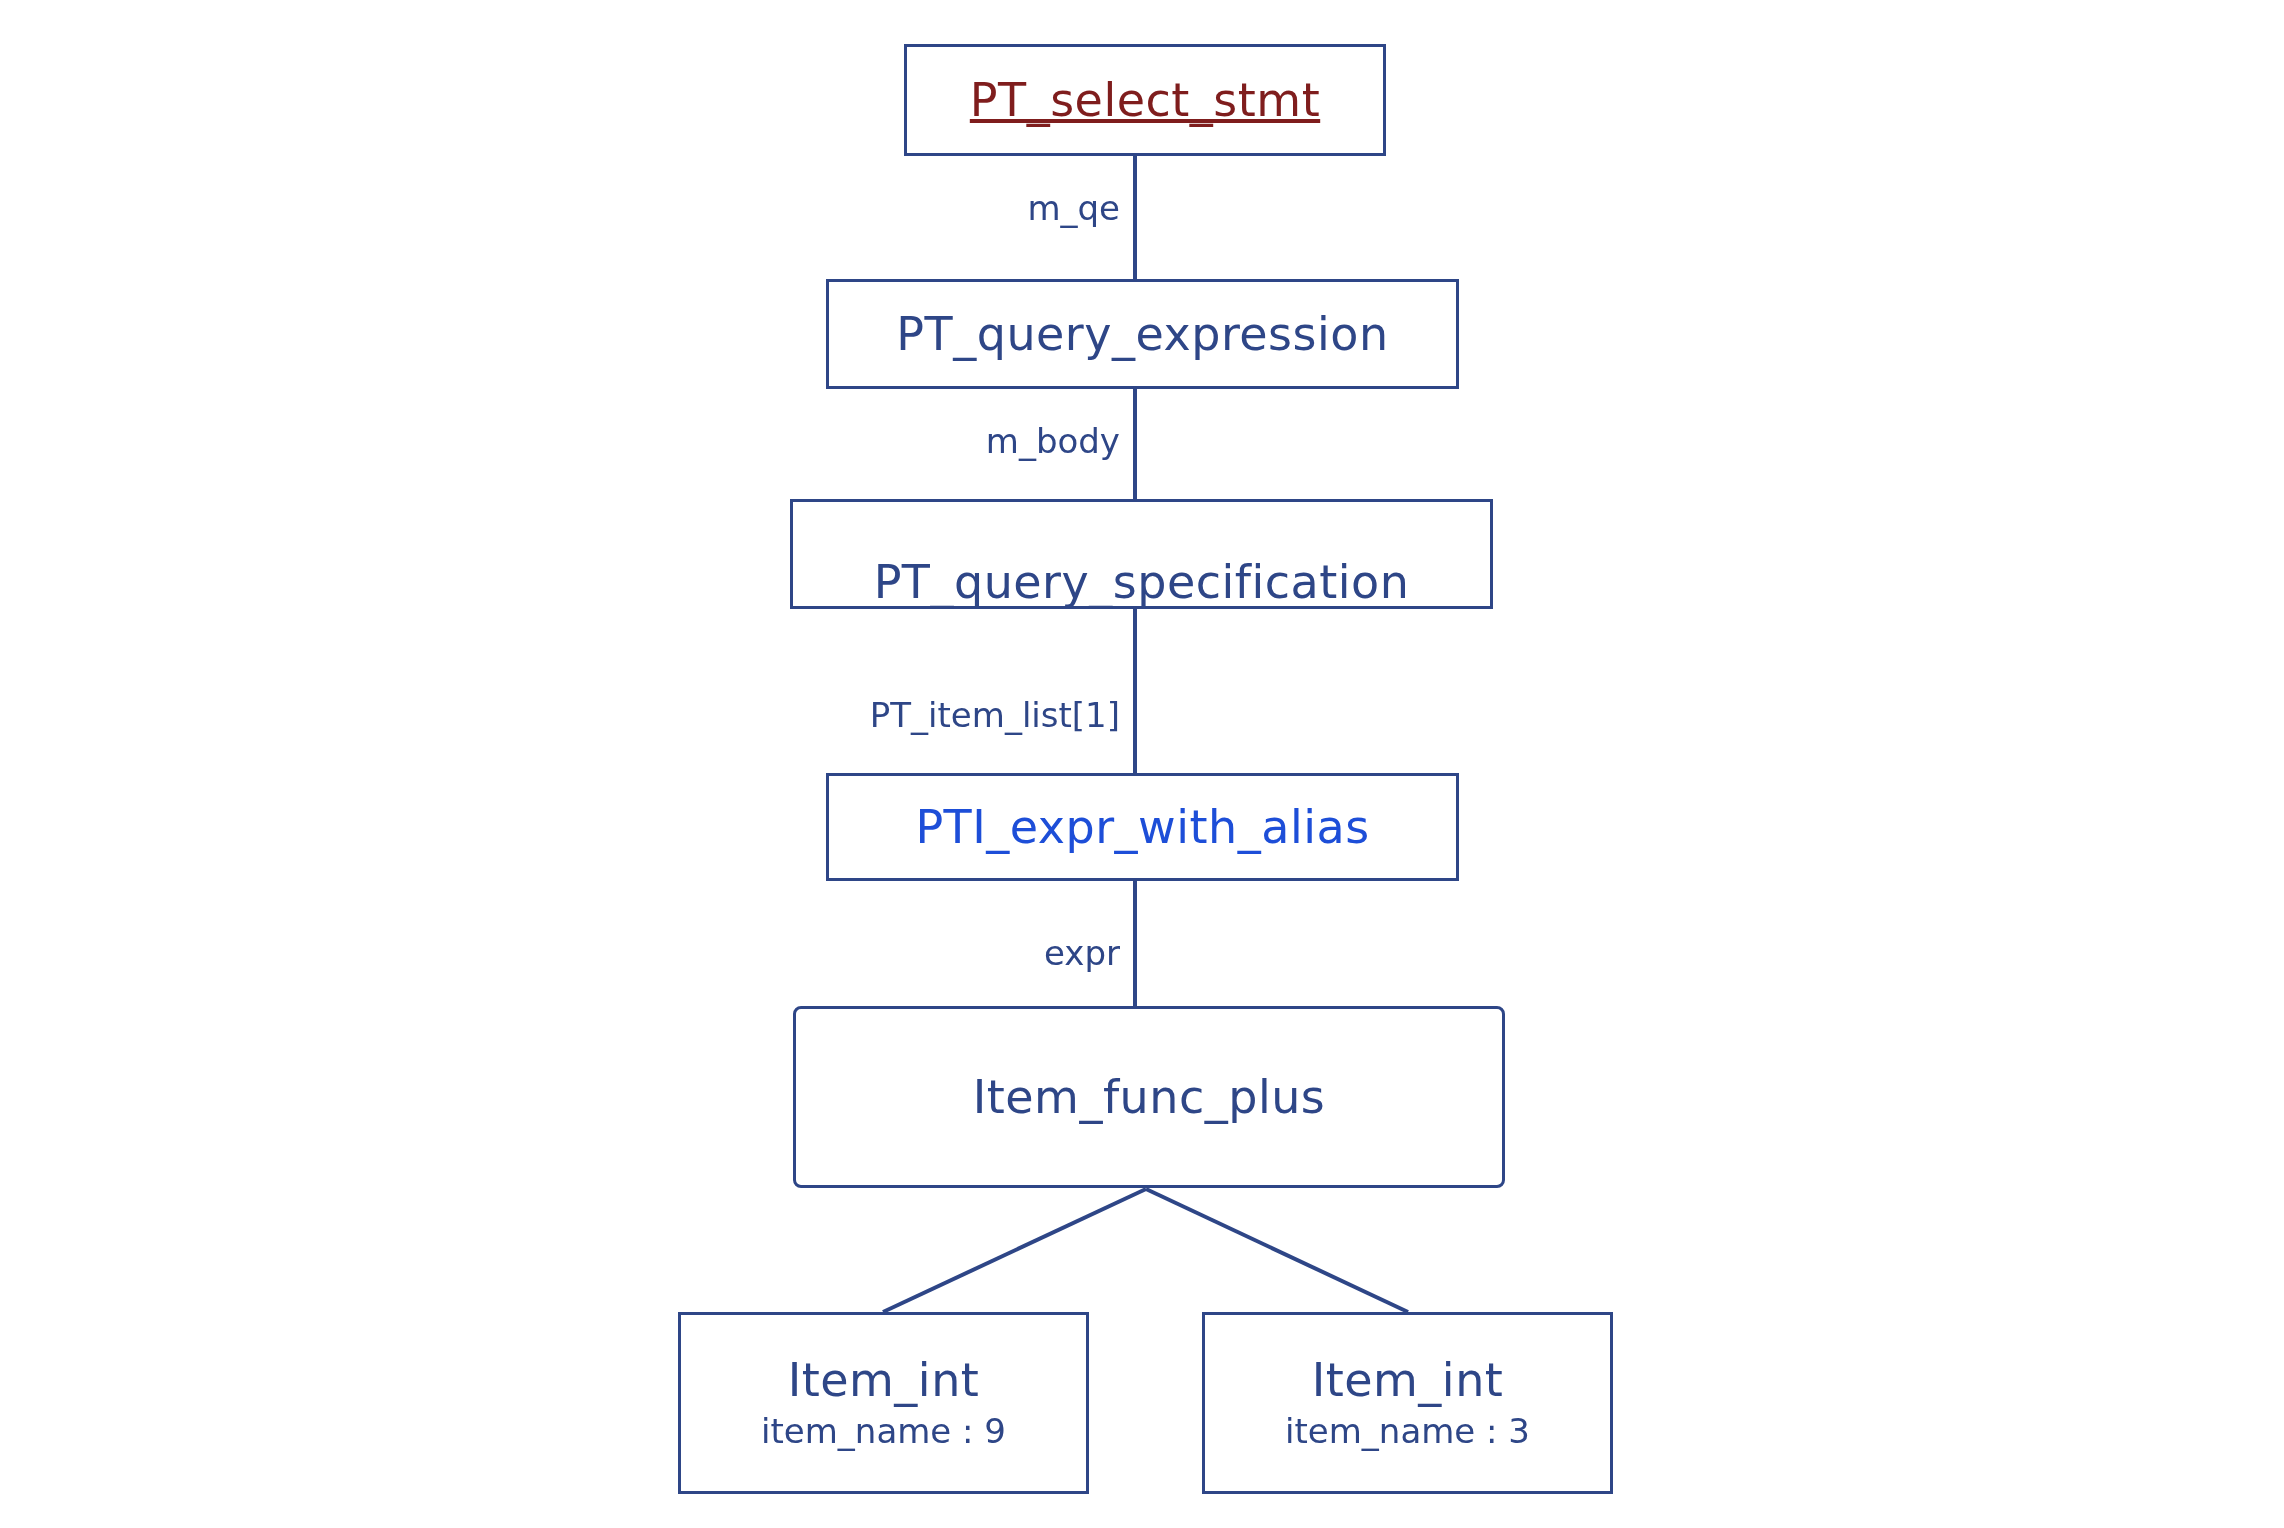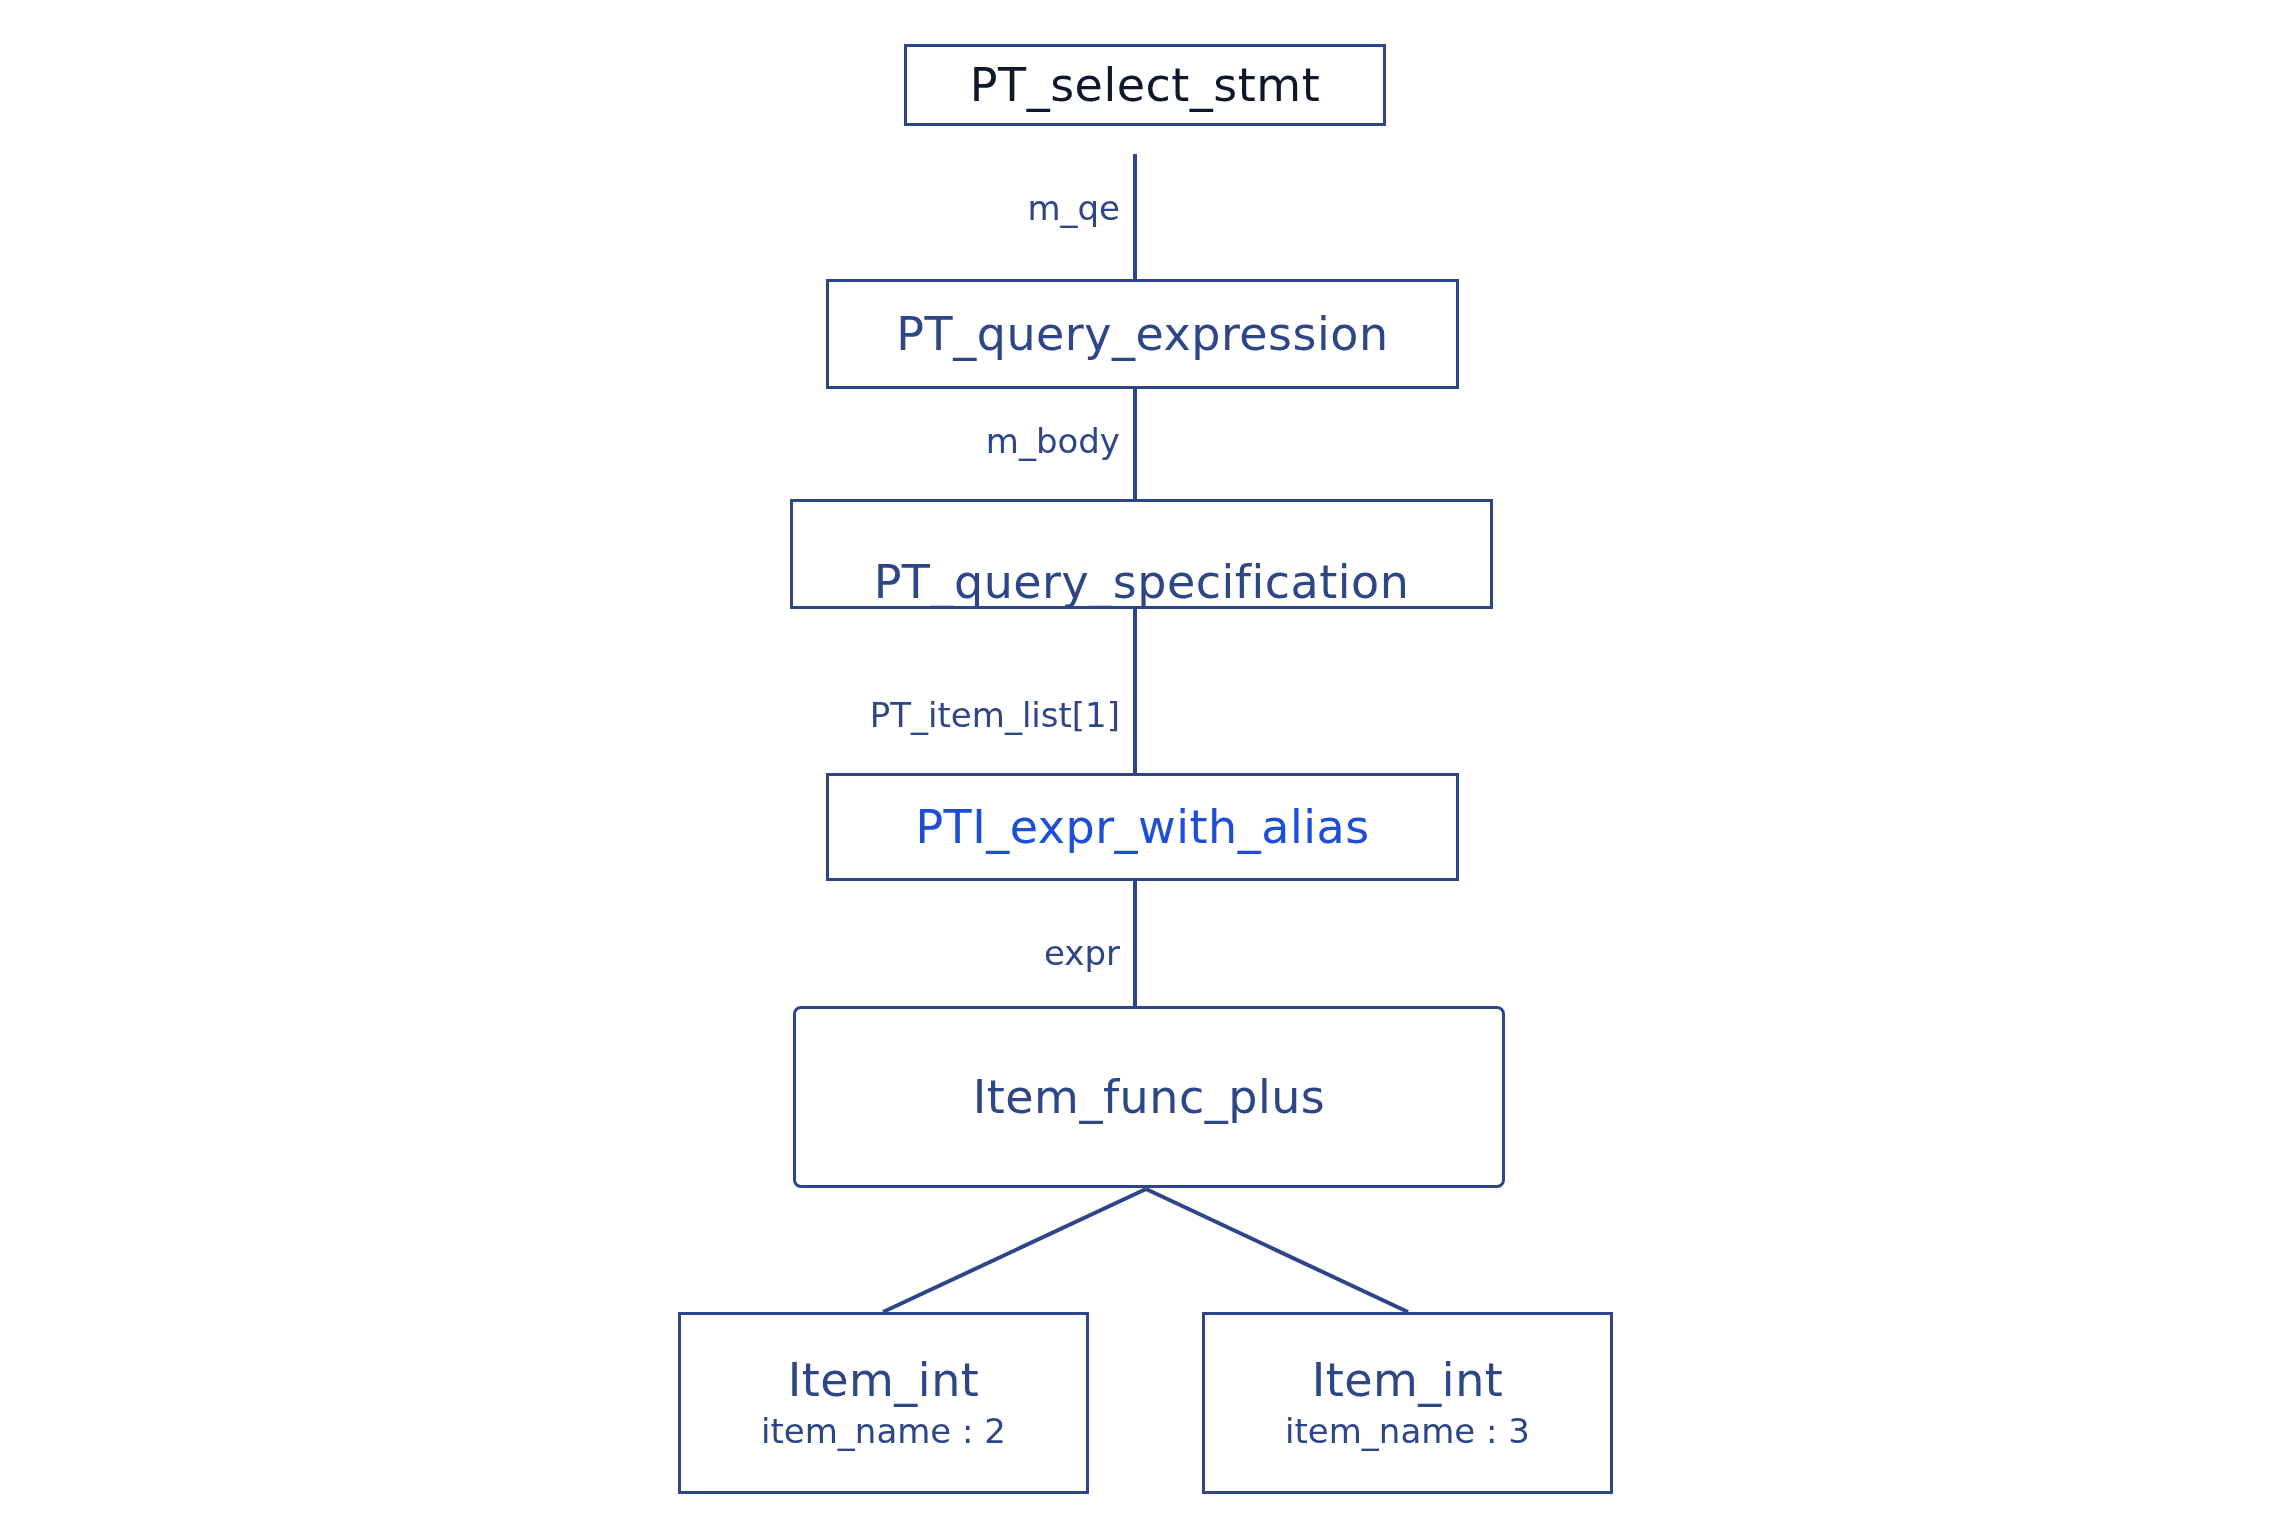--- a/index.html
+++ b/index.html
@@ -69,38 +69,38 @@
         <polyline points="1135,154 1135,279" stroke="#2e4687"></polyline>
         <polyline points="1135,389 1135,499" stroke="#2e4687"></polyline>
         <polyline points="1135,609 1135,773" stroke="#2e4687"></polyline>
         <polyline points="1135,881 1135,1006" stroke="#2e4687"></polyline>
         <polyline points="1146,1189 883,1312" stroke="#2e4687"></polyline>
         <polyline points="1146,1189 1408,1312" stroke="#2e4687"></polyline>
       </g>
   </svg>
 
   <div id="nodes-host">
-      <div class="node" style="left: 904px; top: 44px; width: 482px; height: 82px; border-color: rgb(46, 70, 135); color: #0f172a;">
+      <div class="node" style="left: 904px; top: 44px; width: 482px; height: 112px; border-color: rgb(46, 70, 135); color: #7f1d1d; text-decoration: underline;">
         <div class="node-title">PT_select_stmt</div>
       </div>
       <div class="node" style="left: 826px; top: 279px; width: 633px; height: 110px; border-color: rgb(46, 70, 135); color: rgb(46, 70, 135);">
         <div class="node-title">PT_query_expression</div>
       </div>
       <div class="node" style="left: 790px; top: 499px; width: 703px; height: 110px; border-color: rgb(46, 70, 135); color: rgb(46, 70, 135); justify-content: flex-end;">
         <div class="node-title">PT_query_specification</div>
       </div>
       <div class="node" style="left: 826px; top: 773px; width: 633px; height: 108px; border-color: rgb(46, 70, 135); color: #1d4ed8;">
         <div class="node-title">PTI_expr_with_alias</div>
       </div>
       <div class="node" style="left: 793px; top: 1006px; width: 712px; height: 182px; border-color: rgb(46, 70, 135); color: rgb(46, 70, 135); border-radius: 8px;">
         <div class="node-title">Item_func_plus</div>
       </div>
       <div class="node" style="left: 678px; top: 1312px; width: 411px; height: 182px; border-color: rgb(46, 70, 135); color: rgb(46, 70, 135);">
         <div class="node-title">Item_int</div>
-        <div class="node-sub">item_name : 2</div>
+        <div class="node-sub">item_name : 9</div>
       </div>
       <div class="node" style="left: 1202px; top: 1312px; width: 411px; height: 182px; border-color: rgb(46, 70, 135); color: rgb(46, 70, 135);">
         <div class="node-title">Item_int</div>
         <div class="node-sub">item_name : 3</div>
       </div>
     </div>
   <div id="labels-host">
       <div class="edge-label" style="left: 1120px; top: 208px; color: rgb(46, 70, 135);">m_qe</div>
       <div class="edge-label" style="left: 1120px; top: 441px; color: rgb(46, 70, 135);">m_body</div>
       <div class="edge-label" style="left: 1120px; top: 715px; color: rgb(46, 70, 135);">PT_item_list[1]</div>

